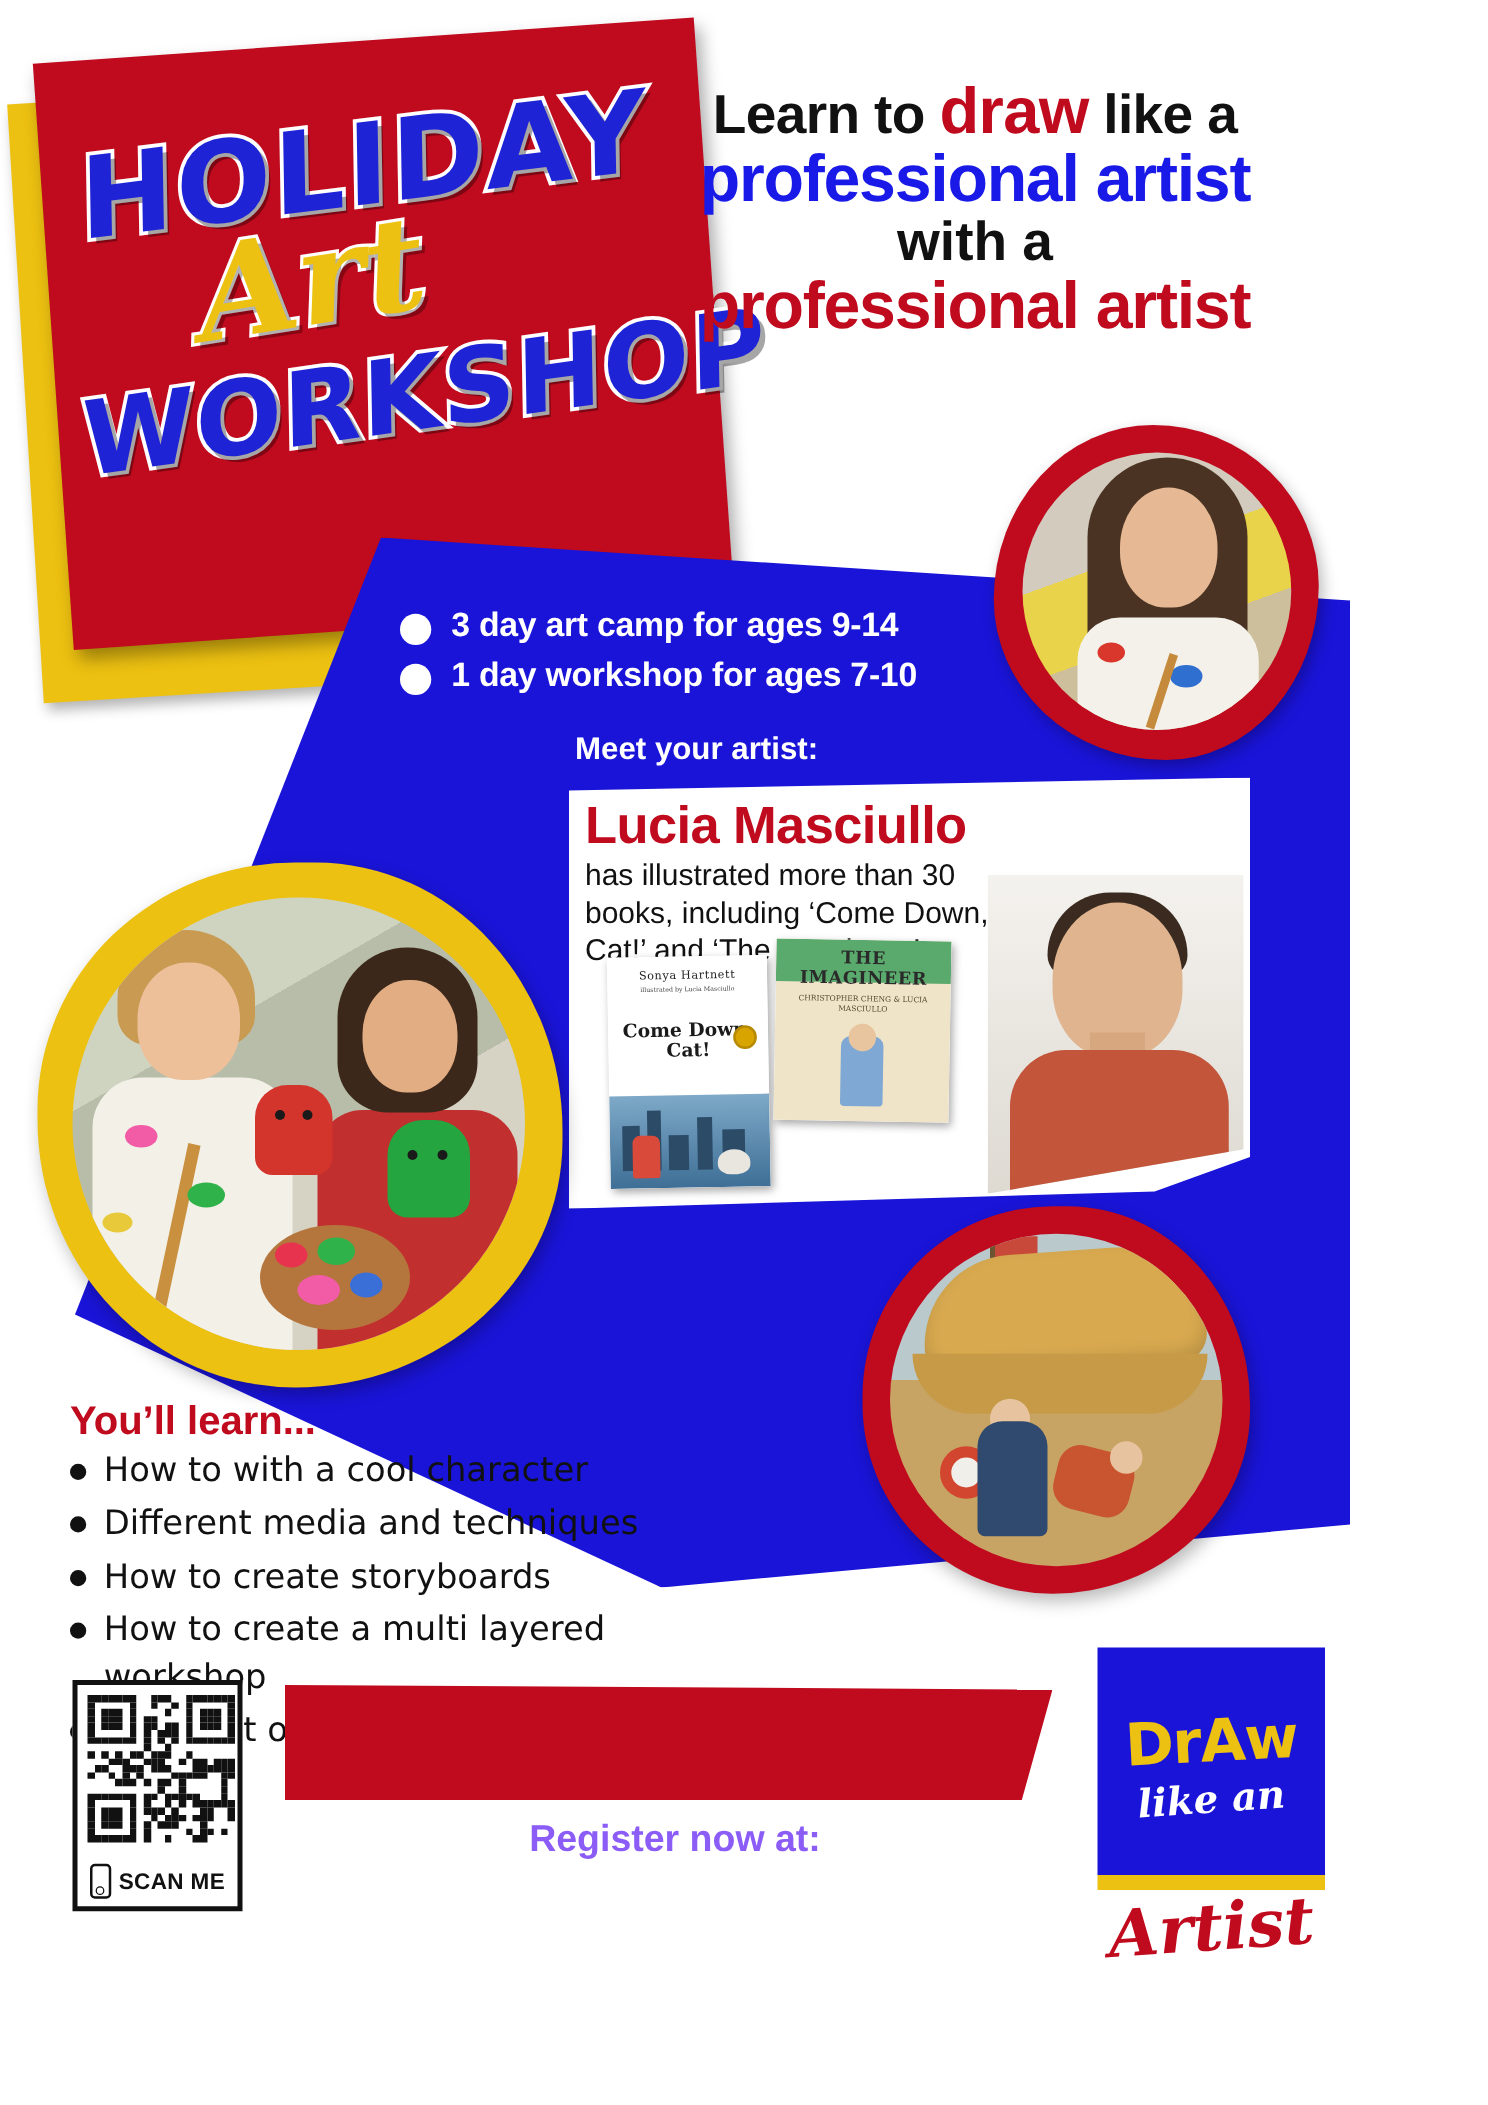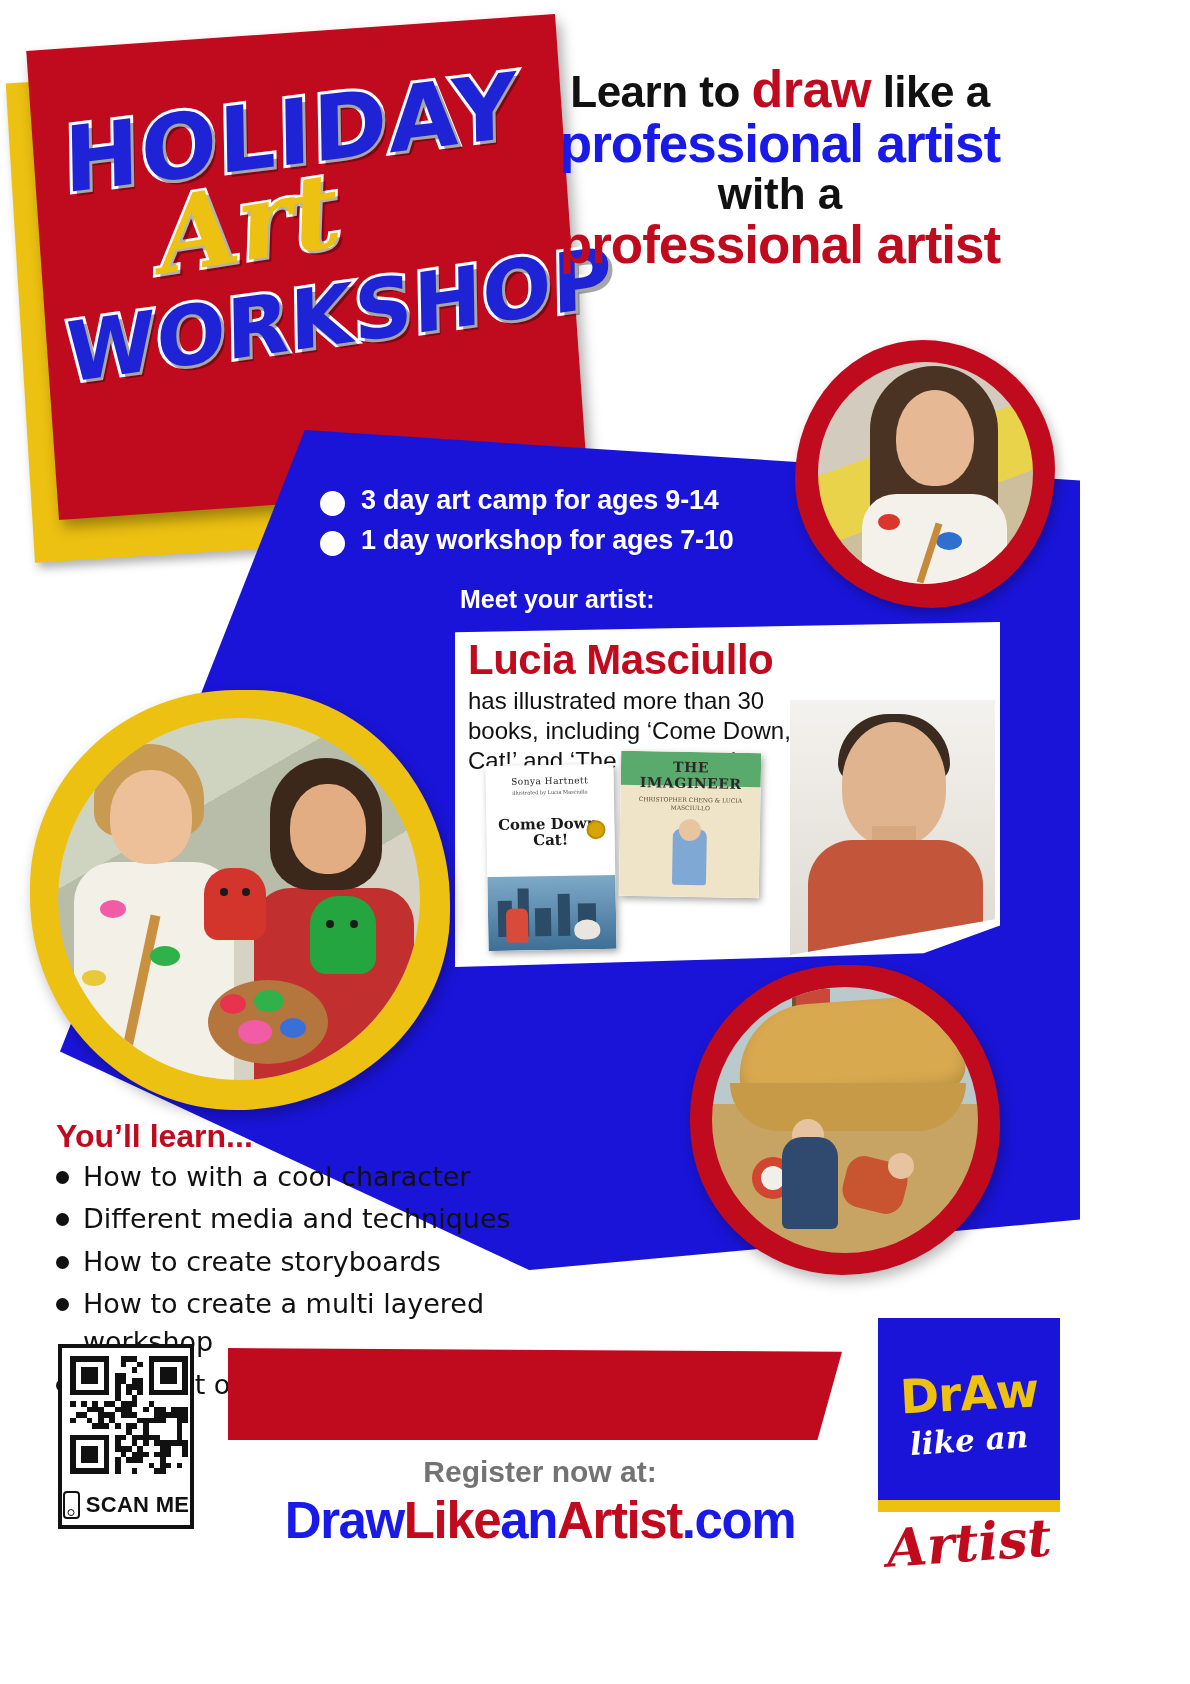--- a/index.html
+++ b/index.html
@@ -284,32 +284,32 @@
     position:absolute; left:0; bottom:6px; width:100%;
     display:flex; align-items:center; justify-content:center; gap:6px;
   }
   .phone-icon {
     width:17px; height:28px; border:2.5px solid #111; border-radius:4px; position:relative;
   }
   .phone-icon::after {
     content:""; position:absolute; left:50%; bottom:1.5px; transform:translateX(-50%);
     width:5px; height:5px; border-radius:50%; border:1.5px solid #111;
   }
-  .scan-label { font-size:22px; font-weight:bold; color:#111; letter-spacing:.3px; }
+  .scan-label { font-size:18px; font-weight:bold; color:#111; letter-spacing:.3px; }
 
   
   .red-banner {
     position:absolute; left:228px; top:1348px; width:614px; height:92px;
     background:#C00A1E;
     clip-path:polygon(0% 0%, 100% 4%, 96% 100%, 0% 100%);
   }
 
   
   .register { position:absolute; left:230px; top:1455px; width:620px; text-align:center; }
-  .register .reg-label { color:#737373; font-size:30px; font-weight:bold; }
+  .register .reg-label { color:#8b5cf6; font-size:30px; font-weight:bold; }
   .register .reg-url { font-size:51px; font-weight:bold; letter-spacing:-1.4px; margin-top:2px; }
   .u-blue { color:#1A1AE8; }
   .u-red  { color:#C00A1E; }
 
   
   .brand {
     position:absolute; left:878px; top:1318px; width:182px; height:182px;
     background:#1A14D8;
   }
   .brand-draw {
@@ -927,21 +927,20 @@
   <div class="scan-row">
     <span class="phone-icon"></span>
     <span class="scan-label">SCAN ME</span>
   </div>
 </div>
 
 <div class="red-banner"></div>
 
 <div class="register">
   <div class="reg-label">Register now at:</div>
-  <div class="reg-url"><span class="u-blue">Draw</span><span class="u-red">Like</span><span class="u-blue">an</span><span class="u-red">Artist</span><span class="u-blue">.com</span></div>
 </div>
 
 <div class="brand">
   <div class="brand-draw">DrAw</div>
   <div class="brand-like">like an</div>
 </div>
 <div class="brand-bar"></div>
 <div class="brand-artist">Artist</div>
 
 </body></html>

